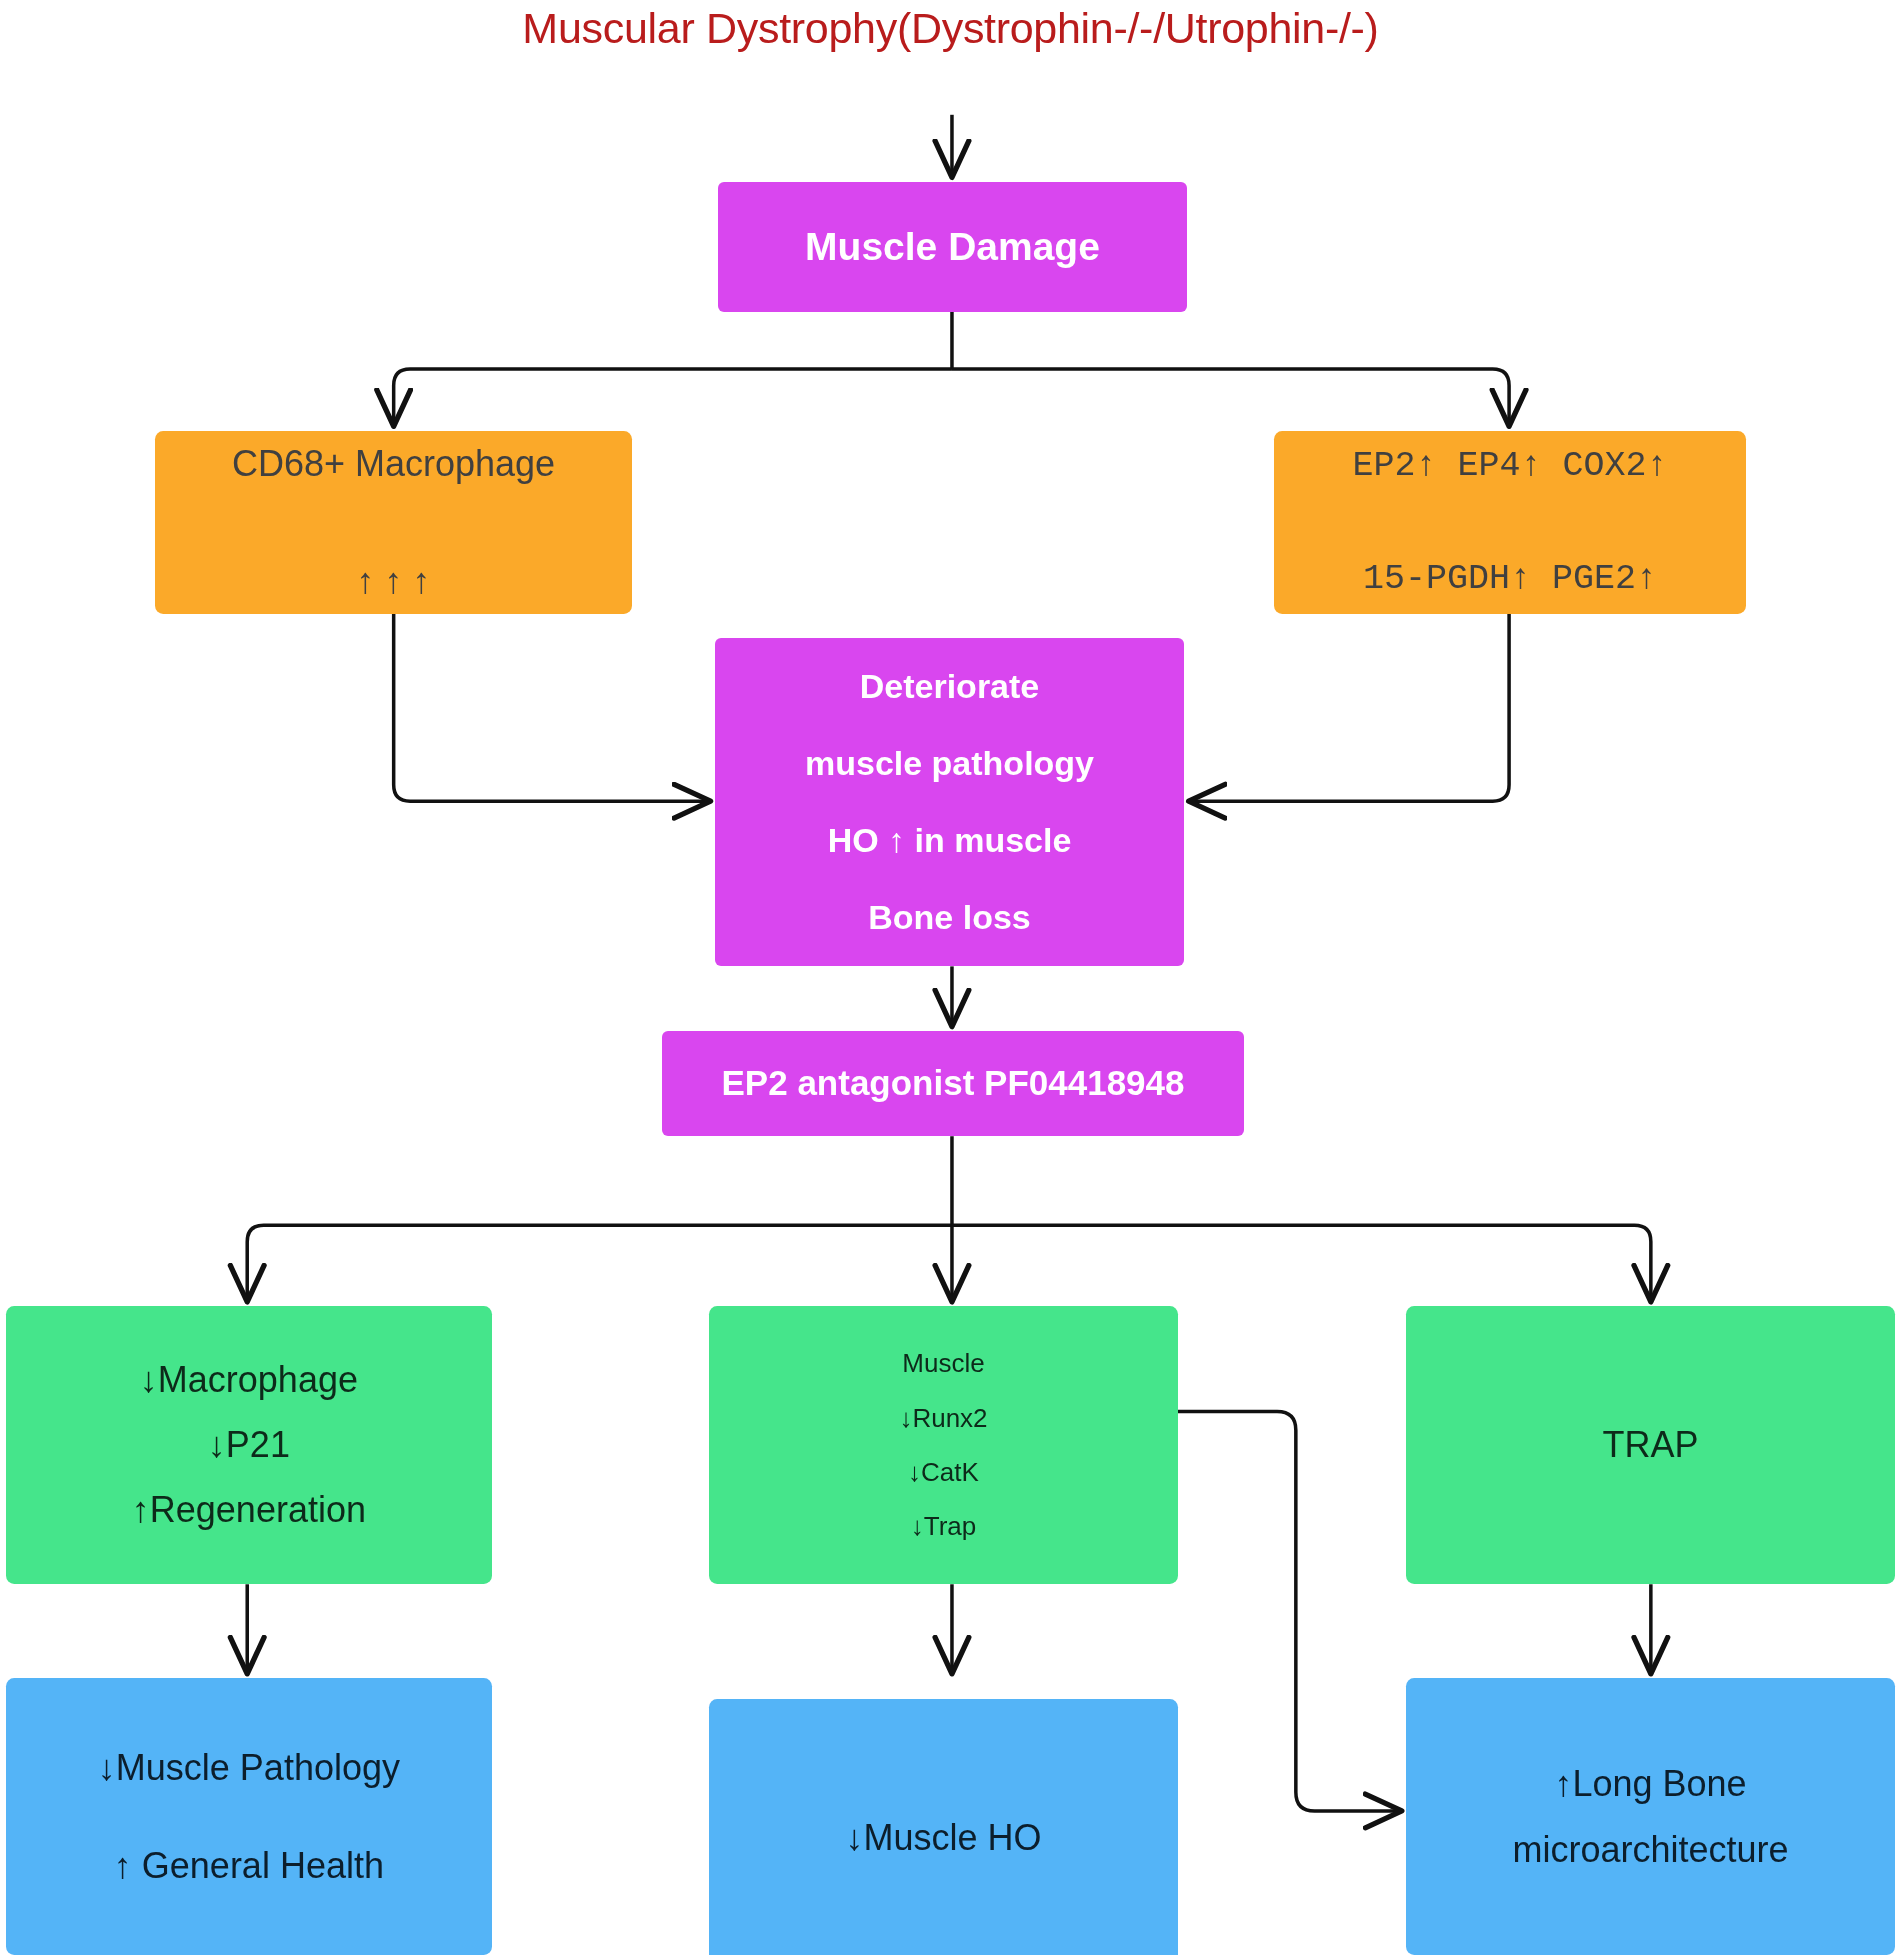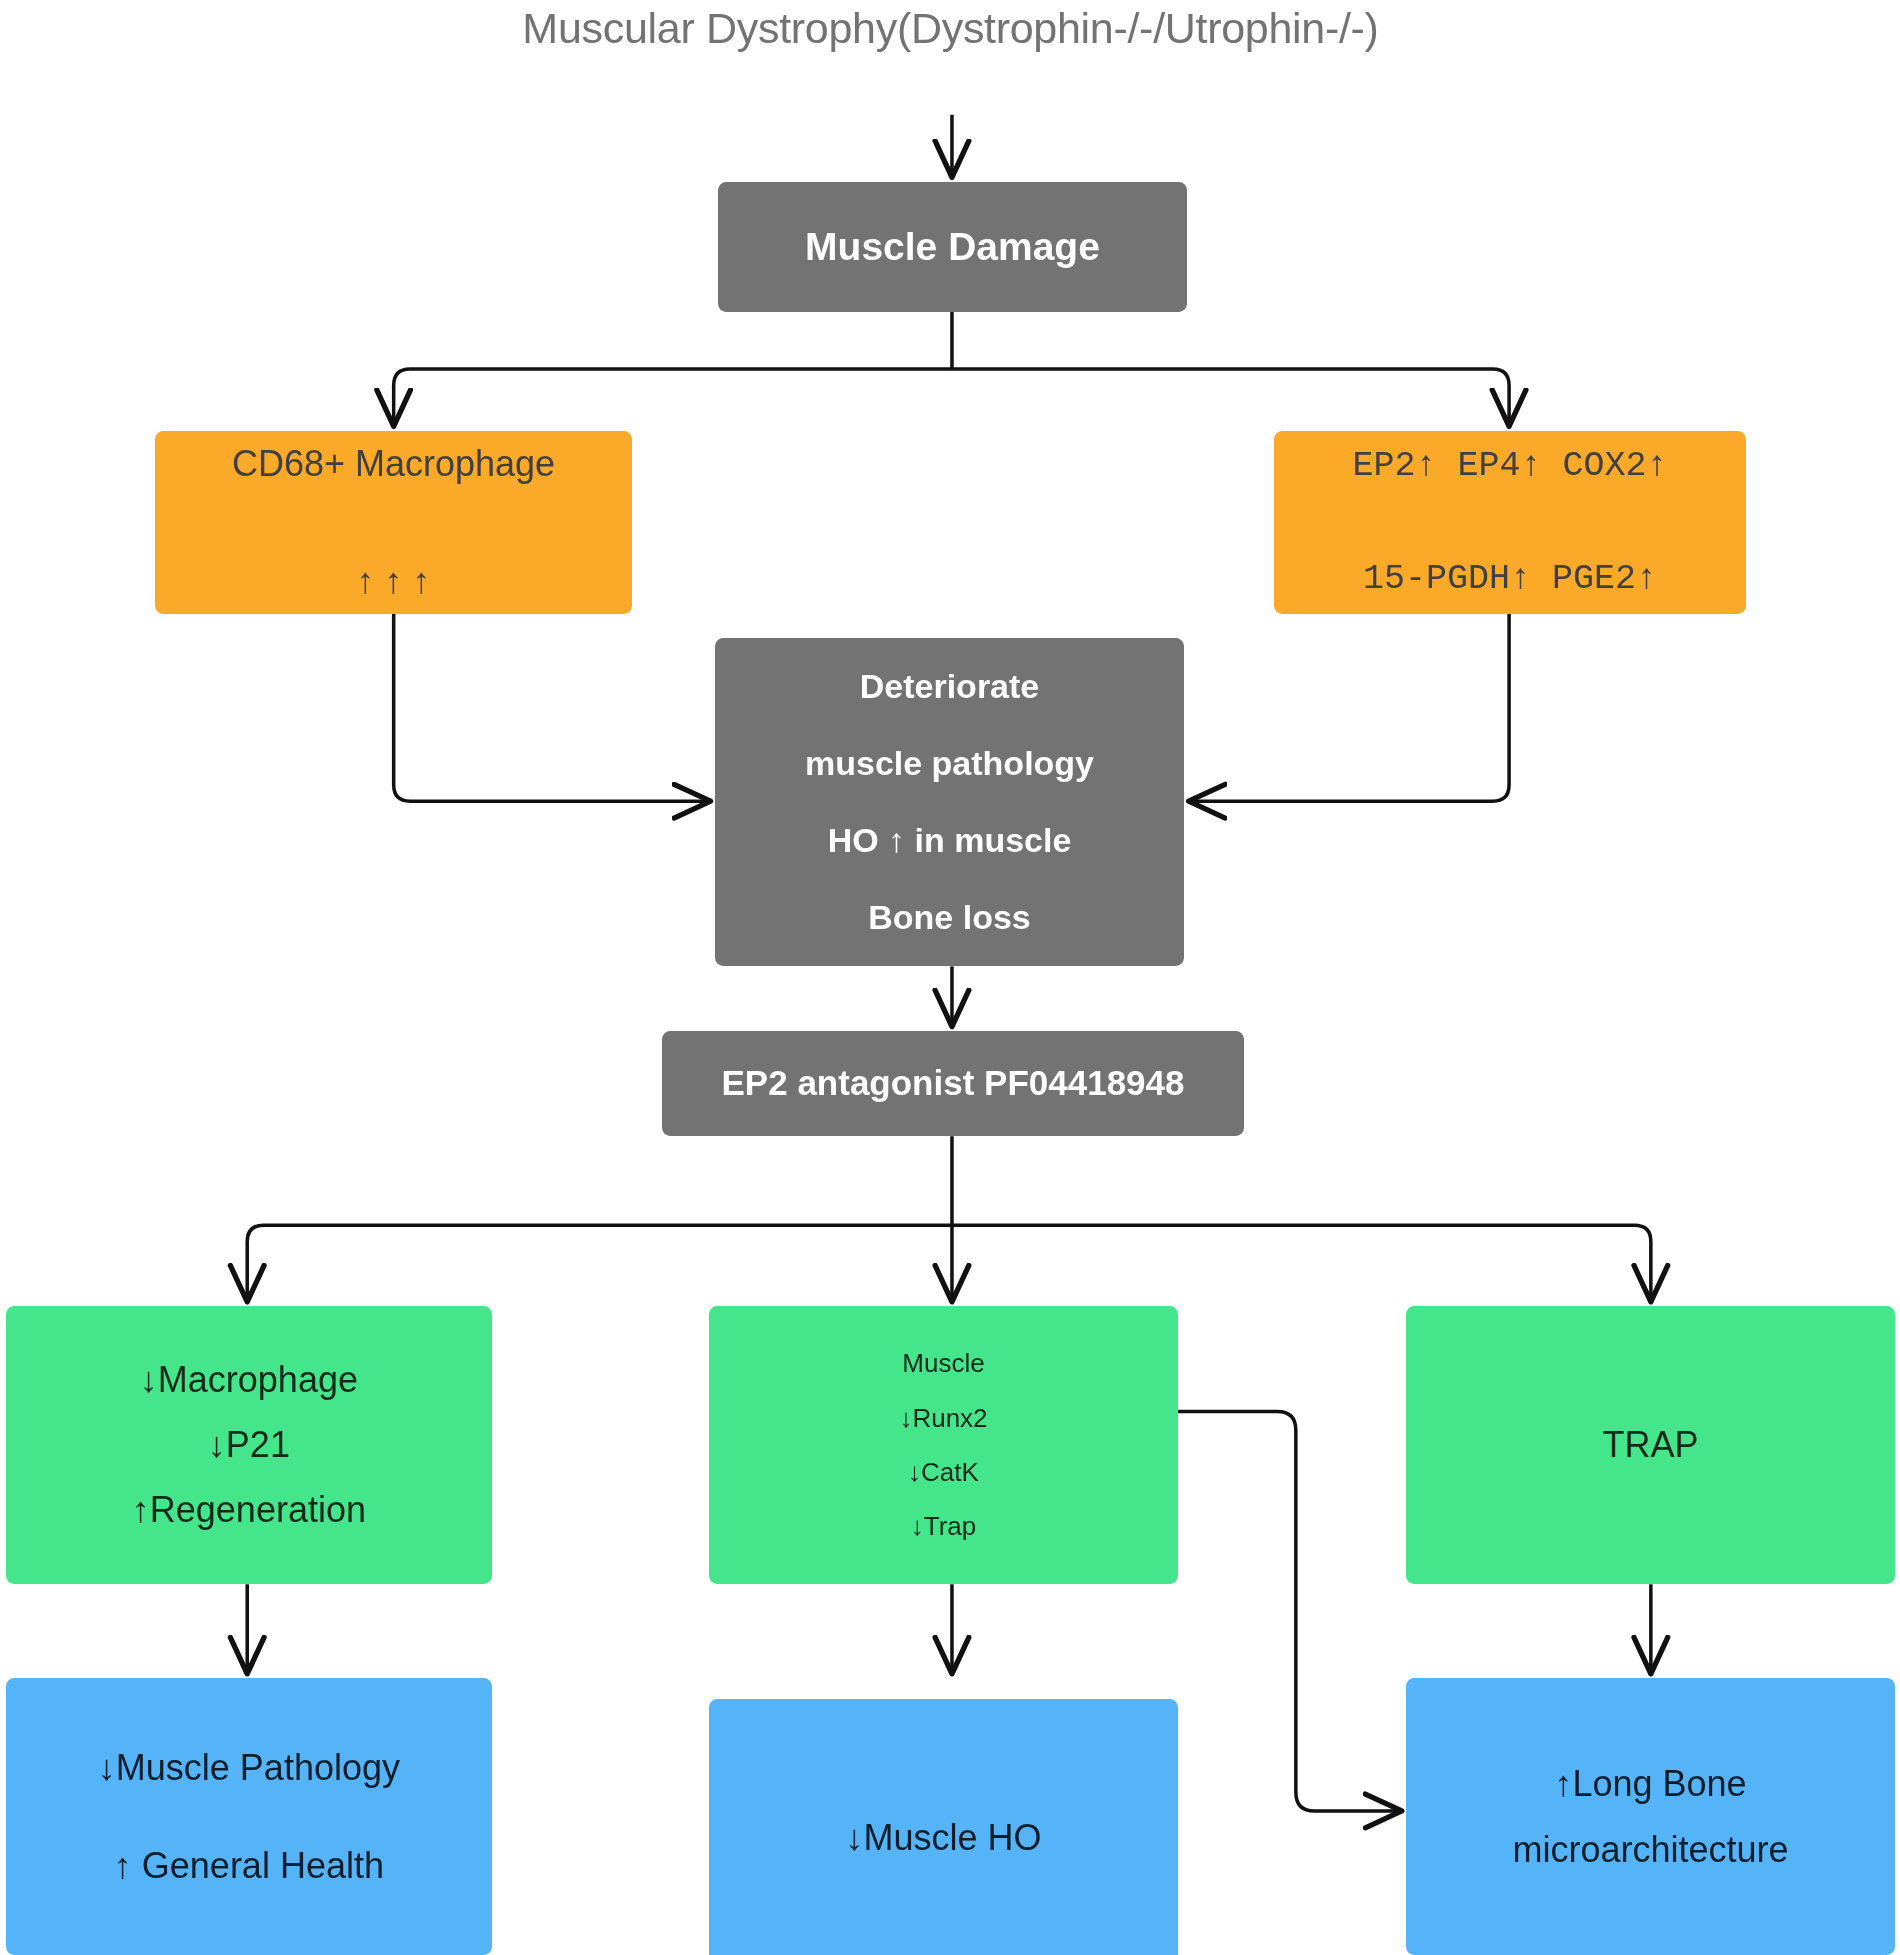--- a/index.html
+++ b/index.html
@@ -17,31 +17,31 @@
     border-radius:8.2px;
     display:flex;
     flex-direction:column;
     align-items:center;
     justify-content:center;
     text-align:center;
     line-height:1.32;
     z-index:3;
   }
   .node .ln { display:block; width:100%; }
-  .red   { background:#737373; color:#ffffff; font-weight:bold; }
+  .red   { background:#d946ef; color:#ffffff; font-weight:bold;border-radius:6px; }
   .orange{ background:#FBA929; color:#404040;justify-content:space-between; }
   .green { background:#45E58B; color:#0d2a1a; }
   .blue  { background:#54B4F7; color:#0c1e2c; }
 
   #title {
     position:absolute;
     left:0; top:3.5px; width:1901px;
     text-align:center;
     font-size:43px;
-    color:#737373;
+    color:#b91c1c;
     letter-spacing:-0.3px;
     z-index:3;
   }
 
   
   #n-muscle-damage   { left:718px; top:182px;  width:469px;  height:130px; font-size:39px; }
   #n-cd68            { left:155px;  top:431px;  width:477px;  height:183px; font-size:36px; }
   #n-ep-panel        { left:1274px; top:431px;  width:472px;  height:183px; font-size:35px; }
   #n-deteriorate     { left:715px; top:638px; width:469px;  height:328px; font-size:34px; }
   #n-ep2-antagonist  { left:662px; top:1031px; width:582px;  height:105px; font-size:35px; }

